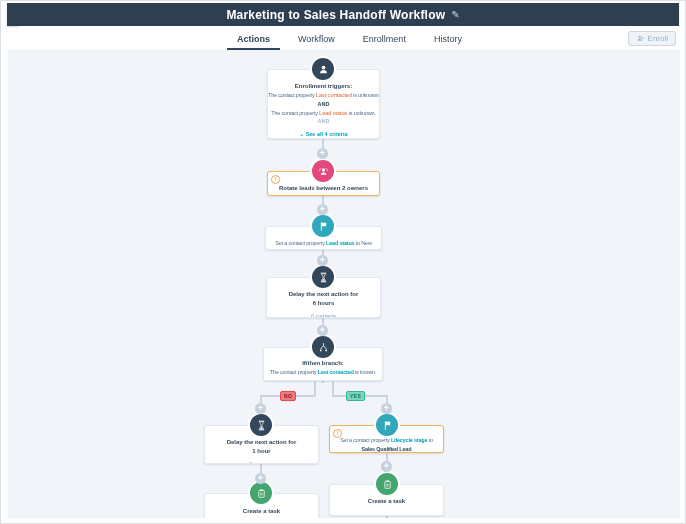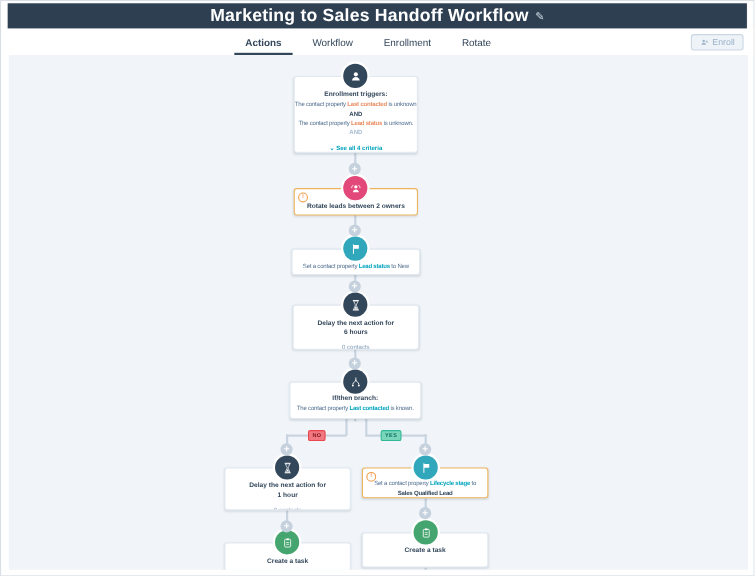--- a/index.html
+++ b/index.html
@@ -2,25 +2,25 @@
 <html><head>
 <meta charset="utf-8">
 <style>
   html,body{margin:0;padding:0;background:#fff;}
   .page{position:relative;width:686px;height:524px;background:#fff;border:1px solid #dadfe5;
         box-sizing:border-box;font-family:"Liberation Sans",sans-serif;overflow:hidden;}
 
   
   .topbar{position:absolute;top:2px;left:6px;right:6px;height:23px;background:#2e3f52;
           display:flex;align-items:center;justify-content:center;gap:6px;box-shadow:0 1px 2px rgba(45,62,80,.25);}
-  .topbar .title{color:#ffffff;font-size:16px;font-weight:bold;letter-spacing:.2px;}
+  .topbar .title{color:#ffffff;font-size:12px;font-weight:bold;letter-spacing:.2px;}
   .topbar .pencil{color:#cbd6e2;font-size:10px;cursor:pointer;}
 
   
-  .tabbar{position:absolute;top:25px;left:4px;right:0;height:24px;background:#ffffff;padding-left:24px;}
+  .tabbar{position:absolute;top:25px;left:18px;right:0;height:24px;background:#ffffff;padding-left:24px;}
   .tabs{position:absolute;left:208px;top:0;height:100%;display:flex;gap:8px;align-items:stretch;}
   .tab{font-size:9px;color:#33475b;padding:8px 10px 4px;box-sizing:border-box;cursor:pointer;}
   .tab.active{font-weight:bold;border-bottom:2.5px solid #33475b;}
   .enroll{position:absolute;right:9px;top:5px;display:flex;align-items:flex-start;gap:3px;
           background:#eef3f8;border:1px solid #cbd6e2;border-radius:3px;color:#9cb2c8;
           font-size:8px;font-family:"Liberation Sans",sans-serif;padding:2px 7px;cursor:pointer;}
 
   
   .canvas{position:absolute;top:49px;left:7px;width:672px;height:468px;background:#f1f5f9;overflow:hidden;}
 
@@ -68,21 +68,21 @@
   <header class="topbar">
     <span class="title">Marketing to Sales Handoff Workflow</span>
     <span class="pencil">✎</span>
   </header>
 
   <nav class="tabbar">
     <div class="tabs">
       <span class="tab active">Actions</span>
       <span class="tab">Workflow</span>
       <span class="tab">Enrollment</span>
-      <span class="tab">Rotate</span>
+      <span class="tab">History</span>
     </div>
     <button class="enroll">
       <svg viewBox="0 0 24 24" width="9" height="9">
         <circle cx="10" cy="8.5" r="3" fill="#9cb2c8"></circle>
         <path d="M4.5 18c.5-3.5 2.5-5.3 5.5-5.3s5 1.8 5.5 5.3z" fill="#9cb2c8"></path>
         <path d="M17.5 7.5v6M14.5 10.5h6" stroke="#9cb2c8" stroke-width="1.6"></path>
       </svg>
       <span>Enroll</span>
     </button>
   </nav>

